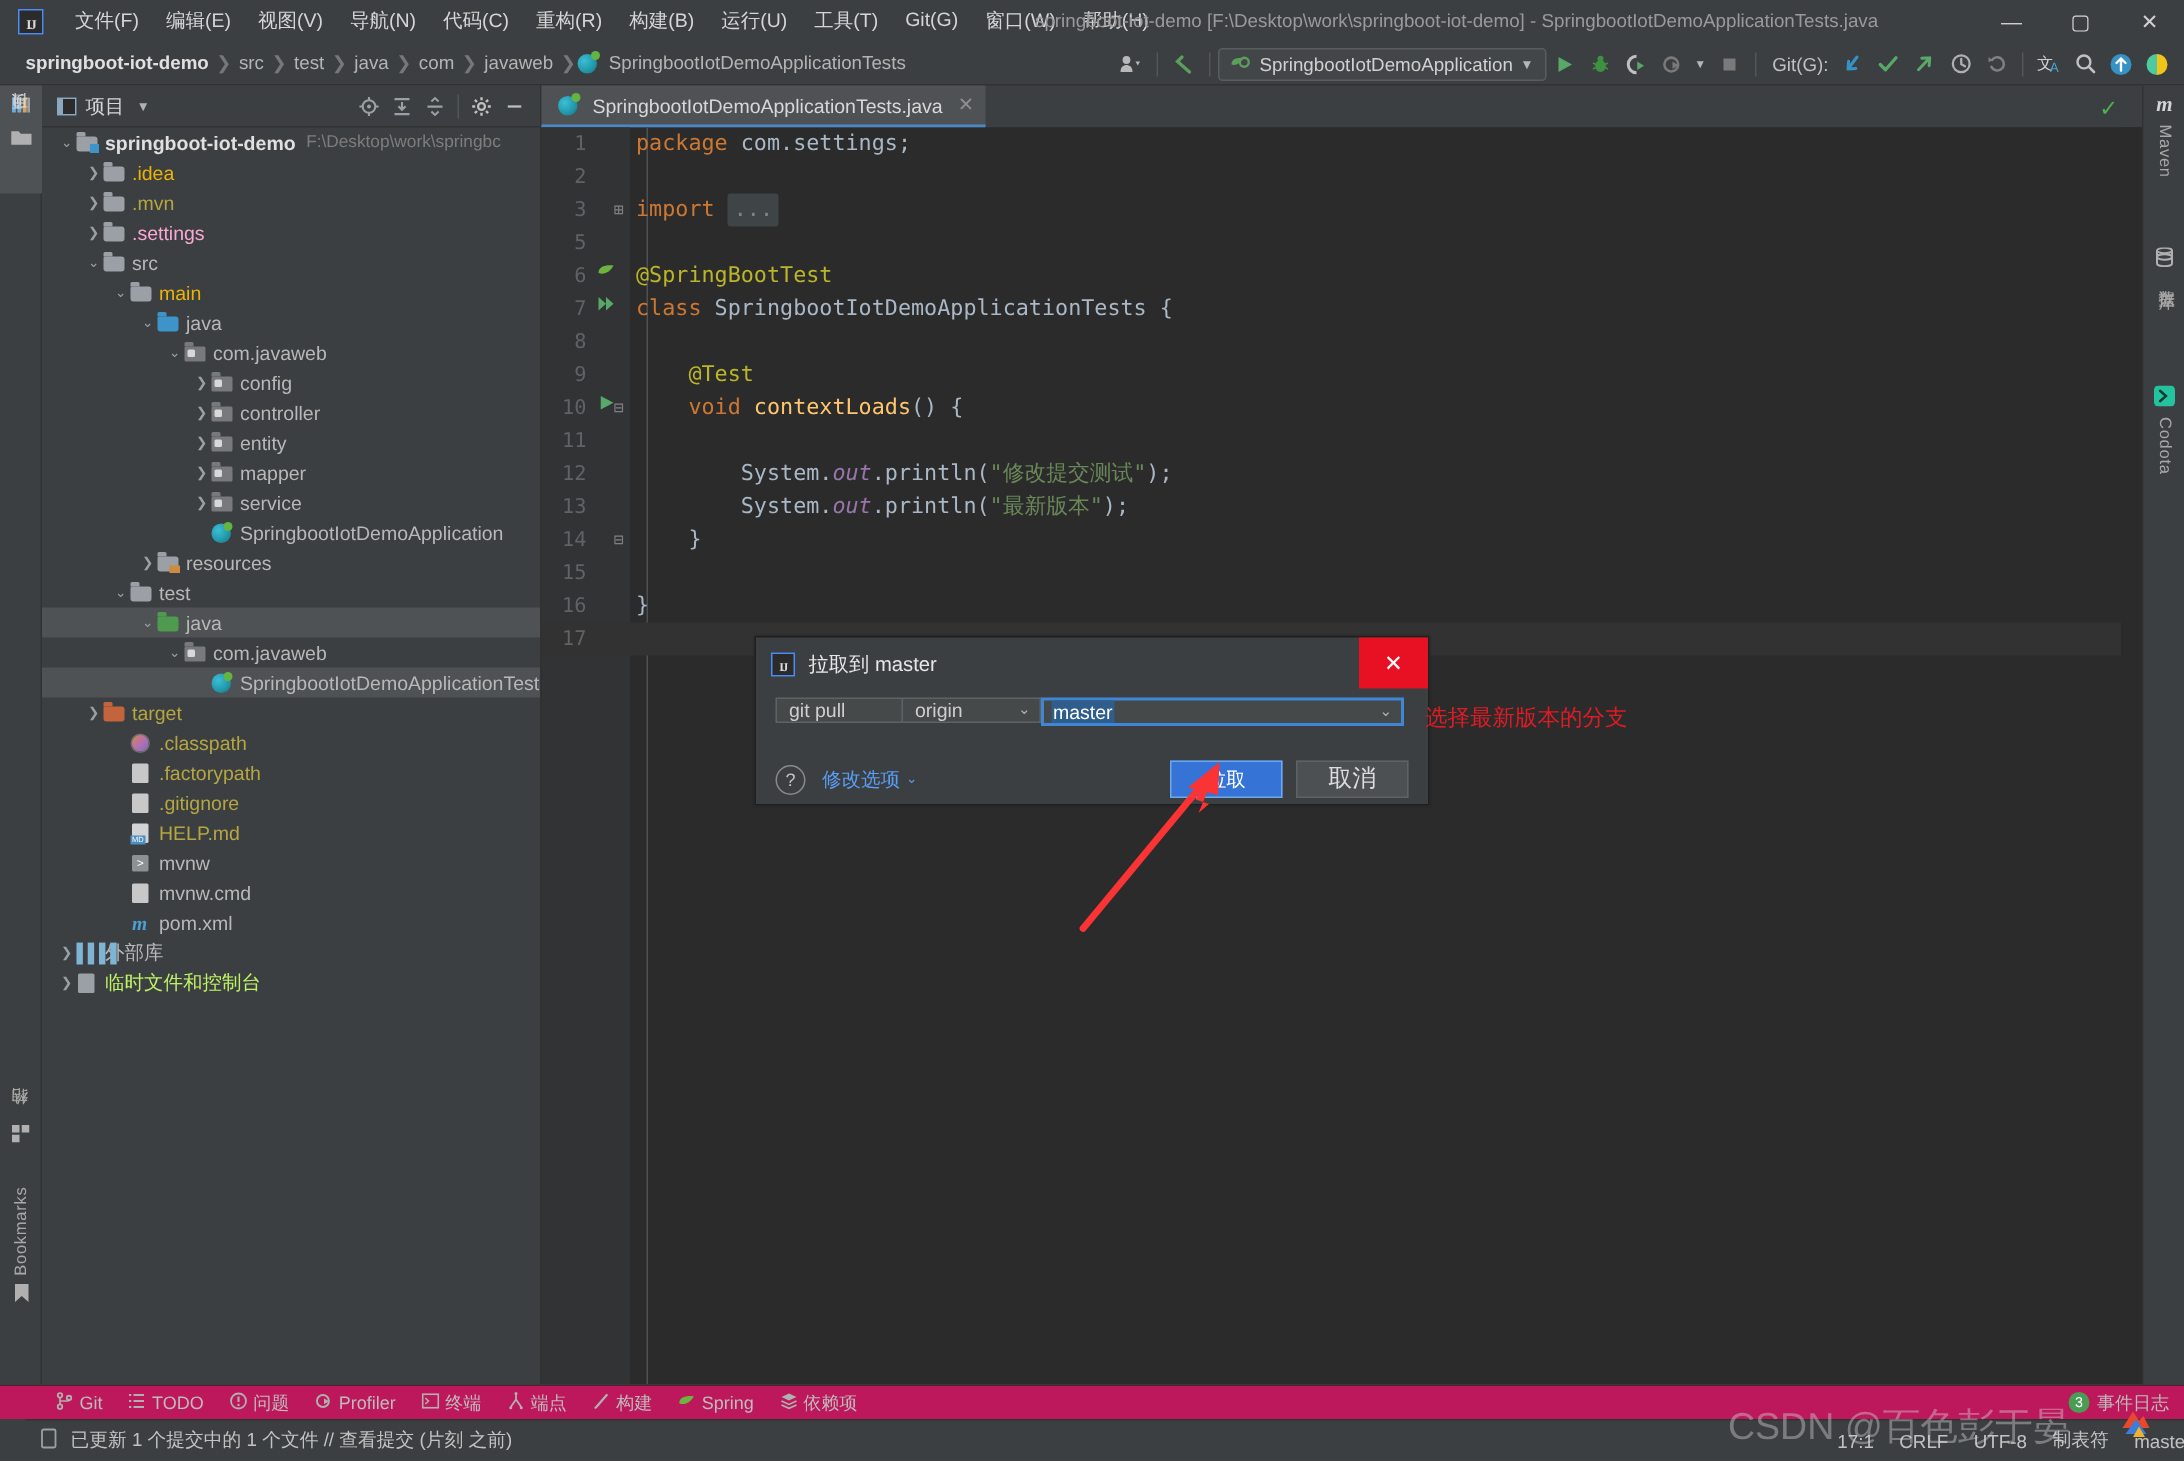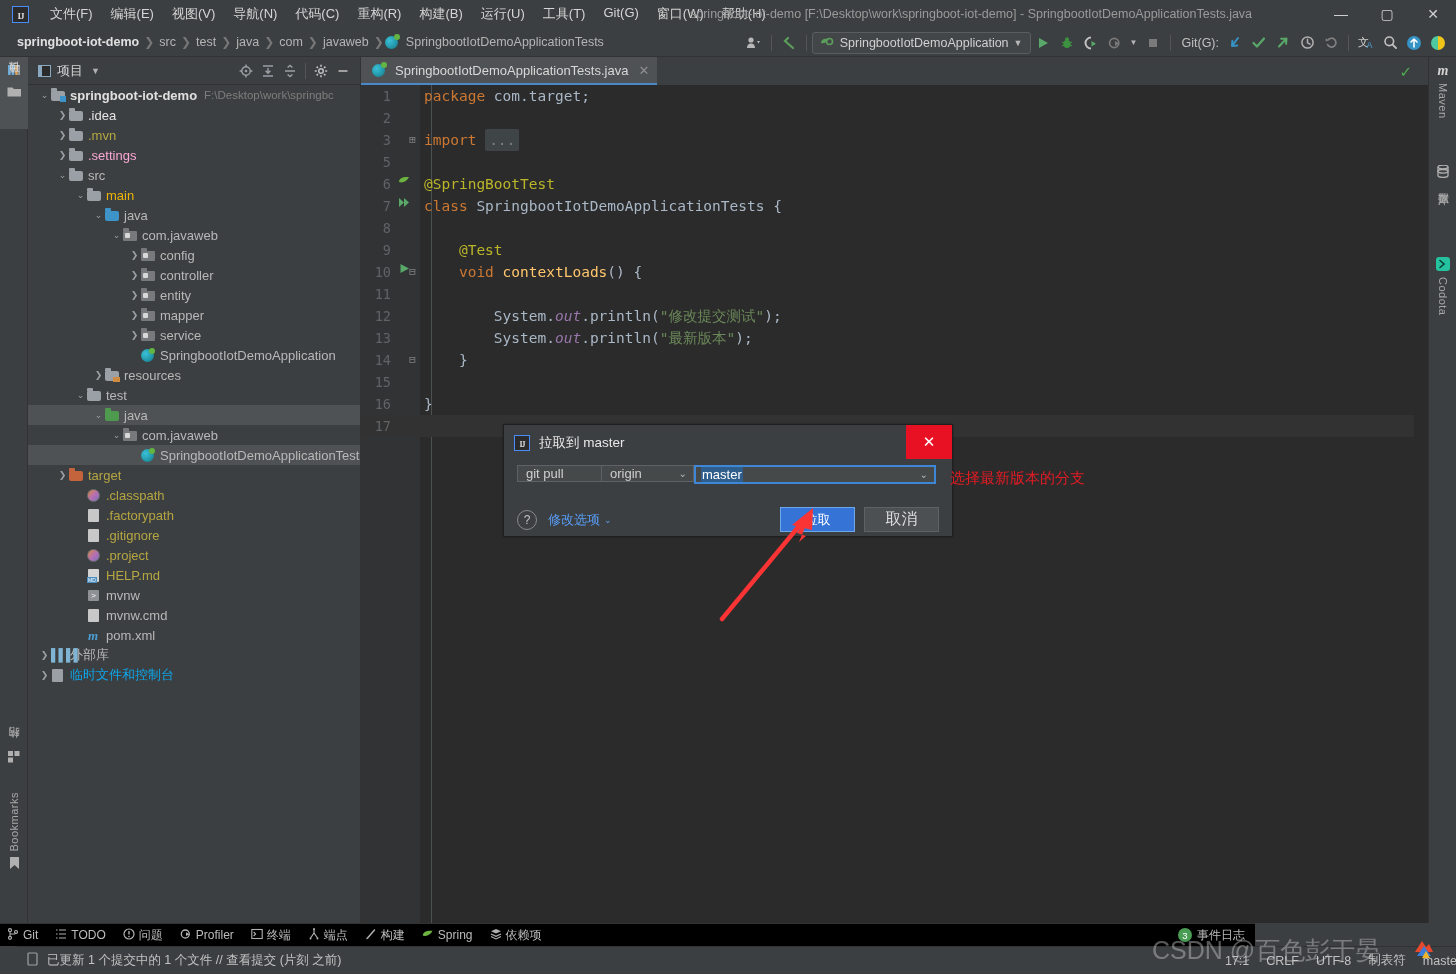--- a/index.html
+++ b/index.html
@@ -248,23 +248,23 @@
   .vline {
     position: absolute; left: 70px; top: 0; bottom: 0; width: 1px; background: #4b5053;
   }
   .rightgutter {
     position: absolute; right: 0; top: 28px; bottom: 0; width: 14px; background: #2b2b2b;
   }
   .ok-check { position: absolute; right: 16px; top: 6px; color: #4eaf50; font-size: 15px; }
 
   
   .toolwin-bar {
-    position: absolute; left: 0; bottom: 28px; width: 1255px; height: 23px;
-    background: #000000; border-top: 1px solid #323232;
-    display: flex; align-items: center; gap: 3px;
+    position: absolute; left: 0; bottom: 28px; width: 1456px; height: 23px;
+    background: #be185d; border-top: 1px solid #323232;
+    display: flex; align-items: center; padding-left: 30px; gap: 3px;
   }
   .twbtn {
     display: flex; align-items: center; gap: 4px; font-size: 12px; color: #bcbcbc;
     padding: 2px 7px; border-radius: 3px; white-space: nowrap;
   }
   .twbtn .gi { font-size: 11px; color: #a0a0a0; }
   .evtlog {
     position: absolute; right: 10px; display: flex; align-items: center; gap: 5px;
     font-size: 12px; color: #bcbcbc;
   }
@@ -644,21 +644,21 @@
             </span>
           </span>
           <span class="tlabel" style="color: rgb(224, 224, 224); font-weight: bold;">springboot-iot-demo</span>
           <span class="tpath">F:\Desktop\work\springbc</span>
         </div>
         <div class="trow">
           <span class="arrow" style="margin-left: 28px;">❯</span>
           <span class="ico">
             <span class="folder"></span>
           </span>
-          <span class="tlabel" style="color: #e5e5e5;">.idea</span>
+          <span class="tlabel" style="color: #eab308;">.idea</span>
         </div>
         <div class="trow">
           <span class="arrow" style="margin-left: 28px;">❯</span>
           <span class="ico">
             <span class="folder"></span>
           </span>
           <span class="tlabel" style="color: rgb(181, 166, 66);">.mvn</span>
         </div>
         <div class="trow">
           <span class="arrow" style="margin-left: 28px;">❯</span>
@@ -798,82 +798,75 @@
         <div class="trow">
           <span class="arrow" style="margin-left: 46px;"></span>
           <span class="ico">
             <span class="file-ico"></span>
           </span>
           <span class="tlabel" style="color: rgb(181, 166, 66);">.gitignore</span>
         </div>
         <div class="trow">
           <span class="arrow" style="margin-left: 46px;"></span>
           <span class="ico">
-            <span class="ring-ico"></span>
-          </span>
-          <span class="tlabel" style="color: rgb(181, 166, 66);">.project</span>
+            <span class="md-ico"></span>
+          </span>
+          <span class="tlabel" style="color: rgb(181, 166, 66);">HELP.md</span>
         </div>
         <div class="trow">
           <span class="arrow" style="margin-left: 46px;"></span>
           <span class="ico">
-            <span class="md-ico"></span>
-          </span>
-          <span class="tlabel" style="color: rgb(181, 166, 66);">HELP.md</span>
+            <span class="sh-ico">&gt;</span>
+          </span>
+          <span class="tlabel" style="color: rgb(184, 184, 184);">mvnw</span>
         </div>
         <div class="trow">
           <span class="arrow" style="margin-left: 46px;"></span>
           <span class="ico">
-            <span class="sh-ico">&gt;</span>
-          </span>
-          <span class="tlabel" style="color: rgb(184, 184, 184);">mvnw</span>
+            <span class="file-ico"></span>
+          </span>
+          <span class="tlabel" style="color: rgb(184, 184, 184);">mvnw.cmd</span>
         </div>
         <div class="trow">
           <span class="arrow" style="margin-left: 46px;"></span>
           <span class="ico">
-            <span class="file-ico"></span>
-          </span>
-          <span class="tlabel" style="color: rgb(184, 184, 184);">mvnw.cmd</span>
-        </div>
-        <div class="trow">
-          <span class="arrow" style="margin-left: 46px;"></span>
-          <span class="ico">
             <span class="m-ico" style="position:absolute;left:1px;top:0">m</span>
           </span>
           <span class="tlabel" style="color: rgb(184, 184, 184);">pom.xml</span>
         </div>
         <div class="trow">
           <span class="arrow" style="margin-left: 10px;">❯</span>
           <span class="ico">
             <span class="lib-ico" style="position:absolute;left:0;top:0">▌▌▌▌</span>
           </span>
           <span class="tlabel" style="color: rgb(184, 184, 184);">外部库</span>
         </div>
         <div class="trow">
           <span class="arrow" style="margin-left: 10px;">❯</span>
           <span class="ico">
             <span class="file-ico" style="background:#9aa0a6"></span>
           </span>
-          <span class="tlabel" style="color: #0ea5e9;">临时文件和控制台</span>
+          <span class="tlabel" style="color: #bef264;">临时文件和控制台</span>
         </div>
       </div>
   </div>
 
   <div class="editorzone">
     <div class="tabbar">
       <div class="etab">
         <span class="crumb-icon"></span>
         <span>SpringbootIotDemoApplicationTests.java</span>
         <span class="close">✕</span>
       </div>
     </div>
     <div class="code-area">
       <div class="gutter"></div>
       <div class="vline"></div>
       <div class="codelines" id="codelines">
-          <div class="cline"><span class="ln">1</span><span class="ctext"><span class="k">package</span><span class="typ"> com.target;</span></span></div>
+          <div class="cline"><span class="ln">1</span><span class="ctext"><span class="k">package</span><span class="typ"> com.settings;</span></span></div>
           <div class="cline"><span class="ln">2</span><span class="ctext"></span></div>
           <div class="cline"><span class="ln">3</span><span class="fold">⊞</span><span class="ctext"><span class="k">import</span><span class="typ"> </span><span class="foldbox">...</span></span></div>
           <div class="cline"><span class="ln">5</span><span class="ctext"></span></div>
           <div class="cline"><span class="ln">6</span><span class="gicon" style="left: 36px;"><svg width="13" height="13" viewBox="0 0 13 13">
                 <path d="M1 8 C1 4 5 2.5 11 3 C9 7 5 9.5 1 8 Z" fill="#6cb33f"></path>
               </svg></span><span class="ctext"><span class="ann">@SpringBootTest</span></span></div>
           <div class="cline"><span class="ln">7</span><span class="gicon" style="left: 36px;"><svg width="13" height="13" viewBox="0 0 13 13">
                 <path d="M1 2 L6 6.5 L1 11 Z" fill="#59a869"></path>
                 <path d="M6 2 L11 6.5 L6 11 Z" fill="#59a869"></path>
               </svg></span><span class="ctext"><span class="k">class</span><span class="typ"> SpringbootIotDemoApplicationTests </span><span class="brace">{</span></span></div>

